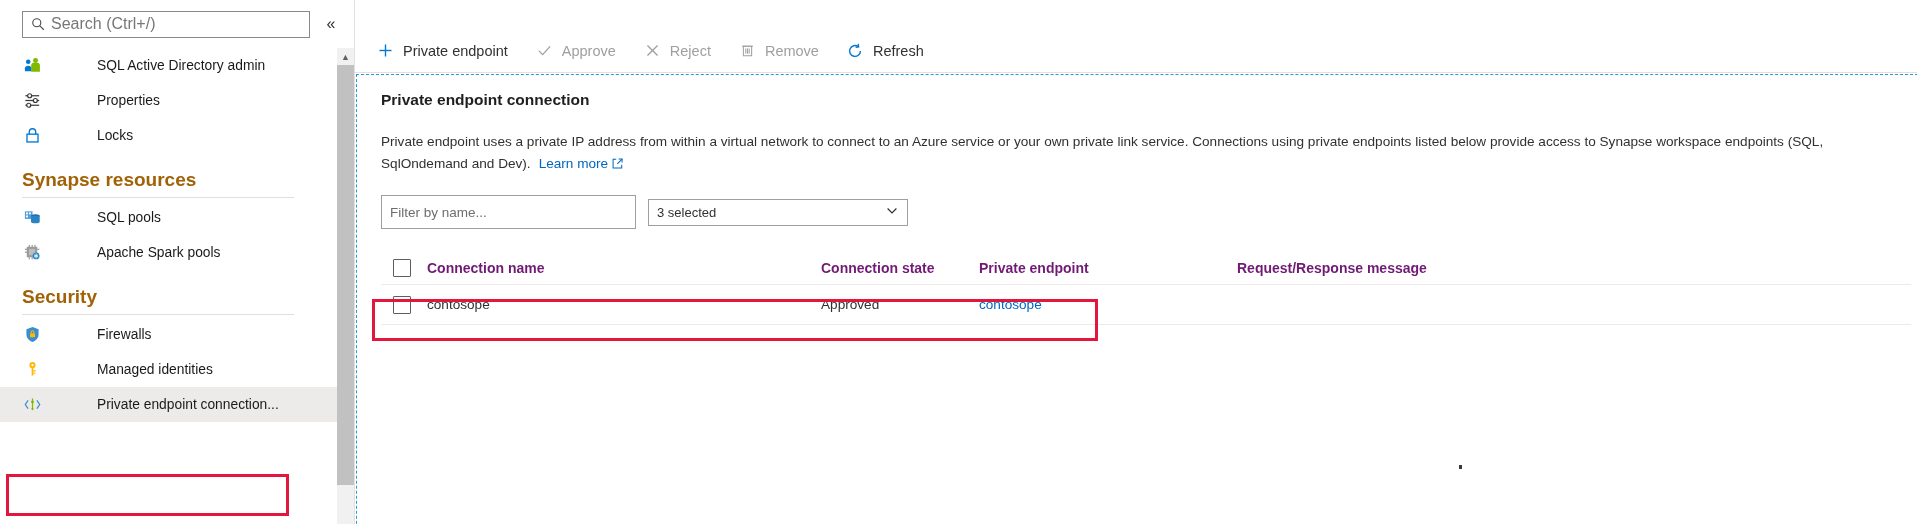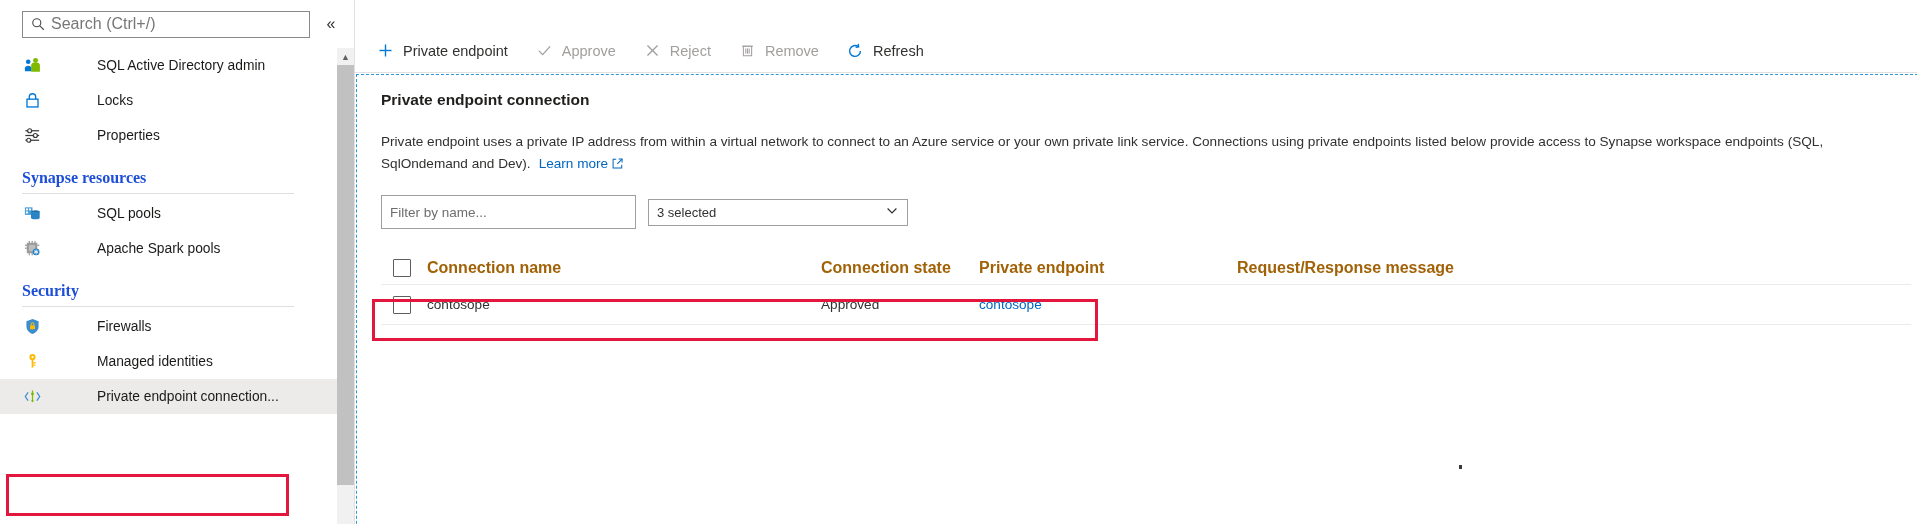--- a/index.html
+++ b/index.html
@@ -100,24 +100,23 @@
     flex: 0 0 20px;
     margin-right: 12px;
     display: flex;
     align-items: center;
     justify-content: center;
   }
   .nav-label { font-size: 13.8px; }
 
   .nav-group {
     padding: 16px 0 2px 22px;
-    font-size: 16px;
+    font-size: 19px;
     font-weight: bold;
-    color: #1d4ed8;
-    font-family: Liberation Serif, serif;
+    color: #a16207;
   }
   .nav-sep {
     margin: 4px 22px 2px 22px;
     height: 1px;
     background: #e1dfdd;
     width: 272px;
   }
 
   
   .sb-scroll-track {
@@ -280,23 +279,23 @@
     margin-top: 22px;
     width: 1530px;
   }
   .tbl-row {
     display: flex;
     align-items: center;
     height: 38px;
   }
   .tbl-head {
     height: 34px;
-    font-size: 16px;
+    font-size: 14px;
     font-weight: bold;
-    color: #a16207;
+    color: #701a75;
     border-bottom: 1px solid #edebe9;
   }
   .tbl-body-row {
     height: 40px;
     font-size: 13.6px;
     color: #323130;
     border-bottom: 1px solid #edebe9;
   }
   .c-check { width: 46px; flex: 0 0 46px; display: flex; align-items: center; padding-left: 12px;}
   .c-name  { width: 394px; flex: 0 0 394px; }
@@ -361,44 +360,44 @@
       <div class="nav-item">
         <span class="nav-ico">
           <svg viewBox="0 0 20 20" width="19" height="19">
             <circle cx="5.5" cy="6" r="2.4" fill="#0078d4"></circle>
             <path d="M2 16v-3.2c0-1.5 1.5-2.6 3.5-2.6s3.5 1.1 3.5 2.6V16z" fill="#0078d4"></path>
             <circle cx="13.2" cy="4.6" r="2.6" fill="#7fba00"></circle>
             <path d="M8.6 16.5V9.6c0-1.6 2-2.9 4.6-2.9s4.6 1.3 4.6 2.9v6.9z" fill="#7fba00"></path>
           </svg>
         </span>
         <span class="nav-label">SQL Active Directory admin</span>
-      </div>
-
-      <div class="nav-item">
-        <span class="nav-ico">
-          <svg viewBox="0 0 20 20" width="19" height="19" fill="none" stroke="#0078d4" stroke-width="1.4">
-            <rect x="4.2" y="8.6" width="11.6" height="8.2"></rect>
-            <path d="M6.6 8.6V6.3a3.4 3.4 0 0 1 6.8 0v2.3"></path>
-          </svg>
-        </span>
-        <span class="nav-label">Locks</span>
       </div>
 
       <div class="nav-item">
         <span class="nav-ico">
           <svg viewBox="0 0 20 20" width="19" height="19" fill="none" stroke="#3b3a39" stroke-width="1.3">
             <line x1="2.5" y1="5" x2="17" y2="5"></line>
               <circle cx="7" cy="5" r="2.1" fill="#fff"></circle>
             <line x1="2.5" y1="10" x2="17" y2="10"></line>
               <circle cx="13" cy="10" r="2.1" fill="#fff"></circle>
             <line x1="2.5" y1="15" x2="17" y2="15"></line>
               <circle cx="6" cy="15" r="2.1" fill="#fff"></circle>
           </svg>
         </span>
         <span class="nav-label">Properties</span>
+      </div>
+
+      <div class="nav-item">
+        <span class="nav-ico">
+          <svg viewBox="0 0 20 20" width="19" height="19" fill="none" stroke="#0078d4" stroke-width="1.4">
+            <rect x="4.2" y="8.6" width="11.6" height="8.2"></rect>
+            <path d="M6.6 8.6V6.3a3.4 3.4 0 0 1 6.8 0v2.3"></path>
+          </svg>
+        </span>
+        <span class="nav-label">Locks</span>
       </div>
 
       <div class="nav-group">Synapse resources</div>
       <div class="nav-sep"></div>
 
       <div class="nav-item">
         <span class="nav-ico">
           <svg viewBox="0 0 20 20" width="19" height="19">
             <rect x="2" y="3.5" width="8" height="8" fill="#50a0d8"></rect>
             <rect x="3.2" y="4.7" width="2" height="2" fill="#fff"></rect>

